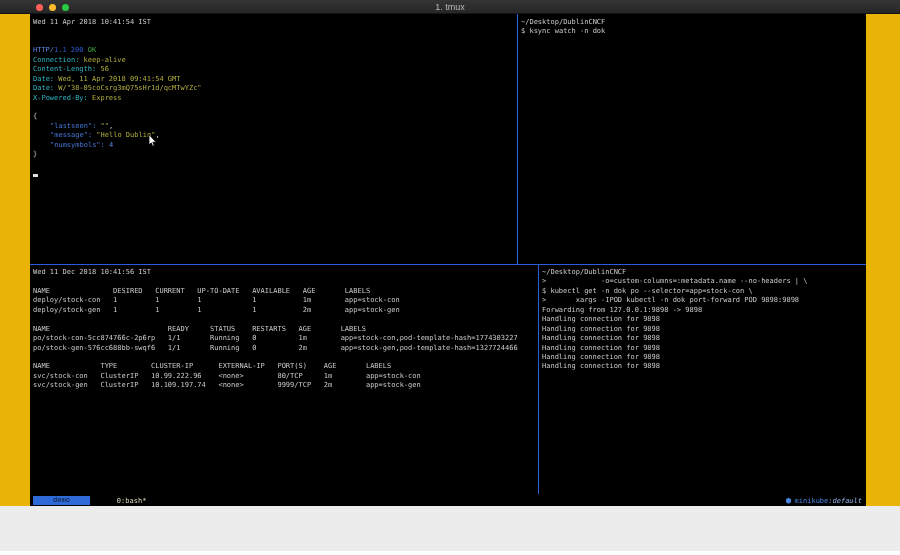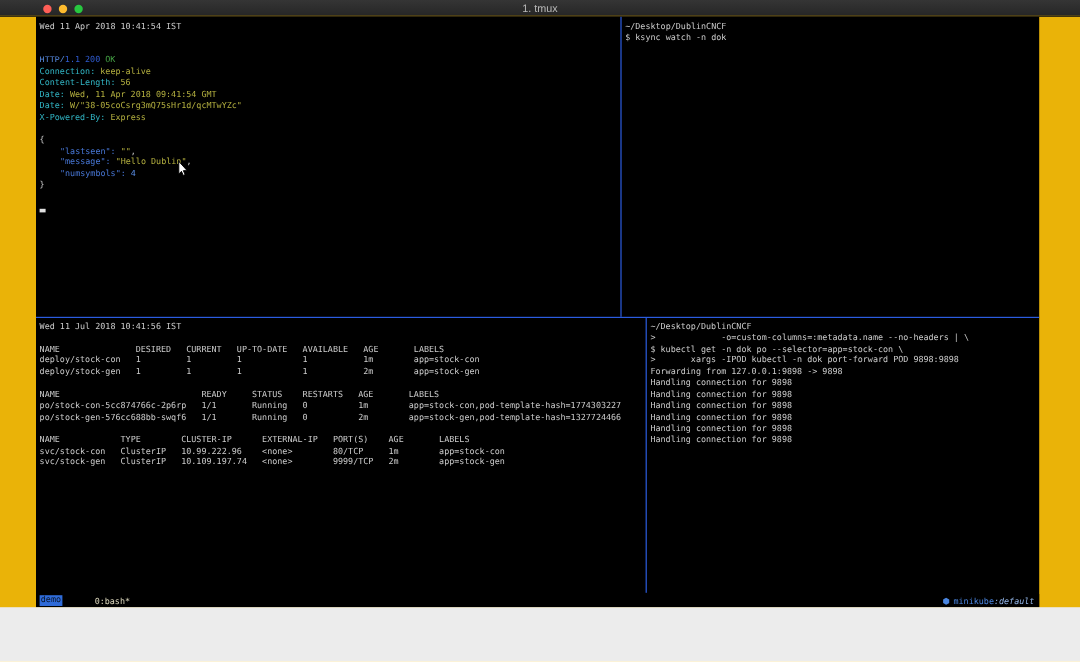--- a/index.html
+++ b/index.html
@@ -44,21 +44,21 @@
   .jval-num{color:#5a8fe8;margin-left:1ch;}
   .jsep{color:#cbcbcb;}
   .json-field{padding-left:17px;}
 
   .blockcursor{display:inline-block;width:5px;height:3px;background:#e0e0e0;
                vertical-align:bottom;margin-bottom:1px;}
 
   
   .statusbar{position:absolute;left:0;bottom:0;width:836px;height:11px;background:#000;
              display:flex;align-items:center;font-size:7px;padding-left:3px;box-sizing:border-box;}
-  .chip{background:#2f6bd8;color:#081427;padding:0 1px;height:9px;line-height:9px;}
+  .chip{background:#2f6bd8;color:#081427;padding:0 20px;height:9px;line-height:9px;}
   .winlabel{margin-left:5px;color:#ddd8bd;padding-left:22px;}
   .spacer{flex:1;}
   .sr-icon{color:#4a86e0;margin-right:3px;}
   .sr-name{color:#4a86e0;}
   .sr-suffix{color:#93b6e8;margin-right:4px;font-style:italic;}
 
   
   .desk-gray{position:absolute;left:0;top:506px;width:900px;height:45px;background:#ececec;}
   .desk-white{position:absolute;left:0;top:551px;width:900px;height:4px;background:#ffffff;}
 
@@ -101,21 +101,21 @@
       <div class="tline"></div>
       <div class="tline"><span class="blockcursor"></span></div>
     </div>
 
     <div class="pane pane-tr">
       <div class="tline">~/Desktop/DublinCNCF</div>
       <div class="tline">$ ksync watch -n dok</div>
     </div>
 
     <div class="pane pane-bl">
-      <div class="tline">Wed 11 Jul 2018 10:41:56 IST</div>
+      <div class="tline">Wed 11 Dec 2018 10:41:56 IST</div>
       <div class="tline"></div>
       <div>
           <div class="tline">NAME               DESIRED   CURRENT   UP-TO-DATE   AVAILABLE   AGE       LABELS</div>
           <div class="tline">deploy/stock-con   1         1         1            1           1m        app=stock-con</div>
           <div class="tline">deploy/stock-gen   1         1         1            1           2m        app=stock-gen</div>
         </div>
       <div class="tline"></div>
       <div>
           <div class="tline">NAME                            READY     STATUS    RESTARTS   AGE       LABELS</div>
           <div class="tline">po/stock-con-5cc874766c-2p6rp   1/1       Running   0          1m        app=stock-con,pod-template-hash=1774303227</div>

